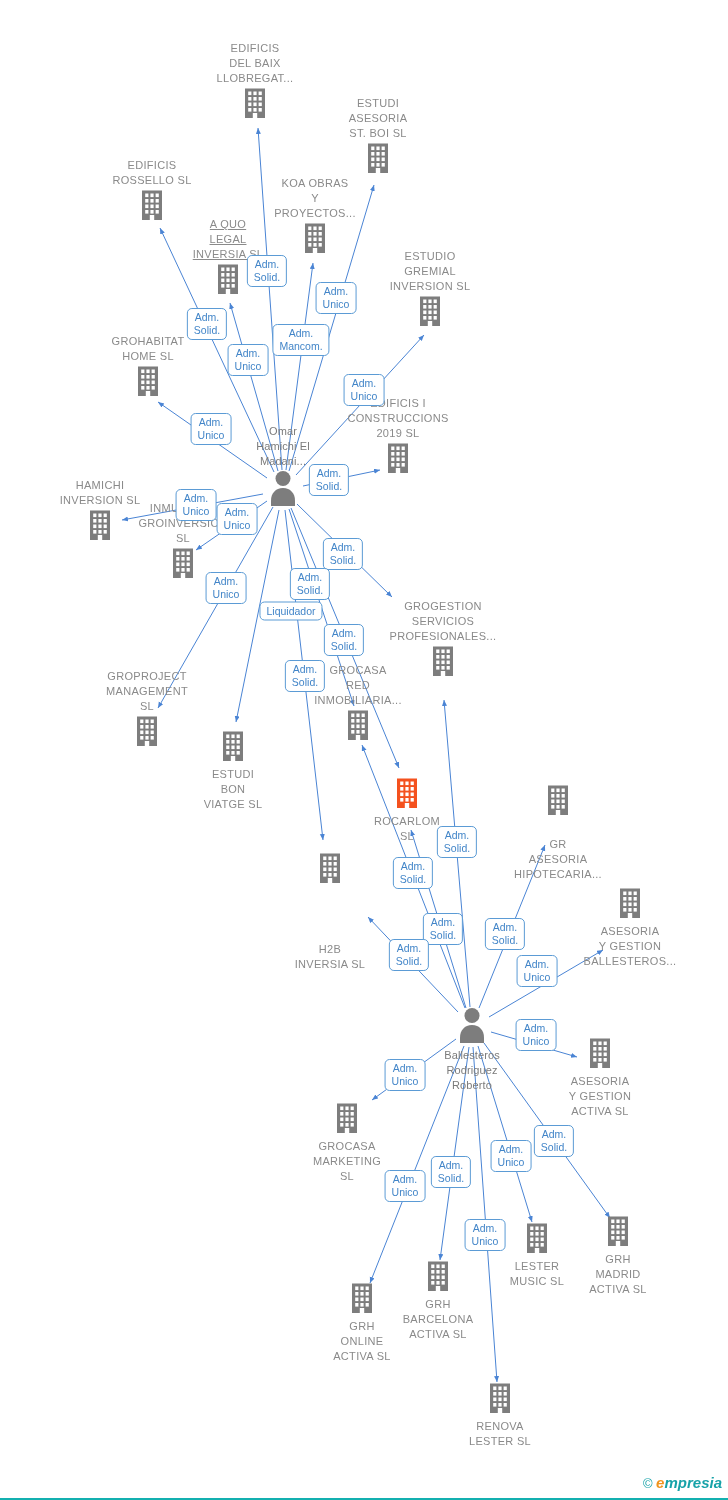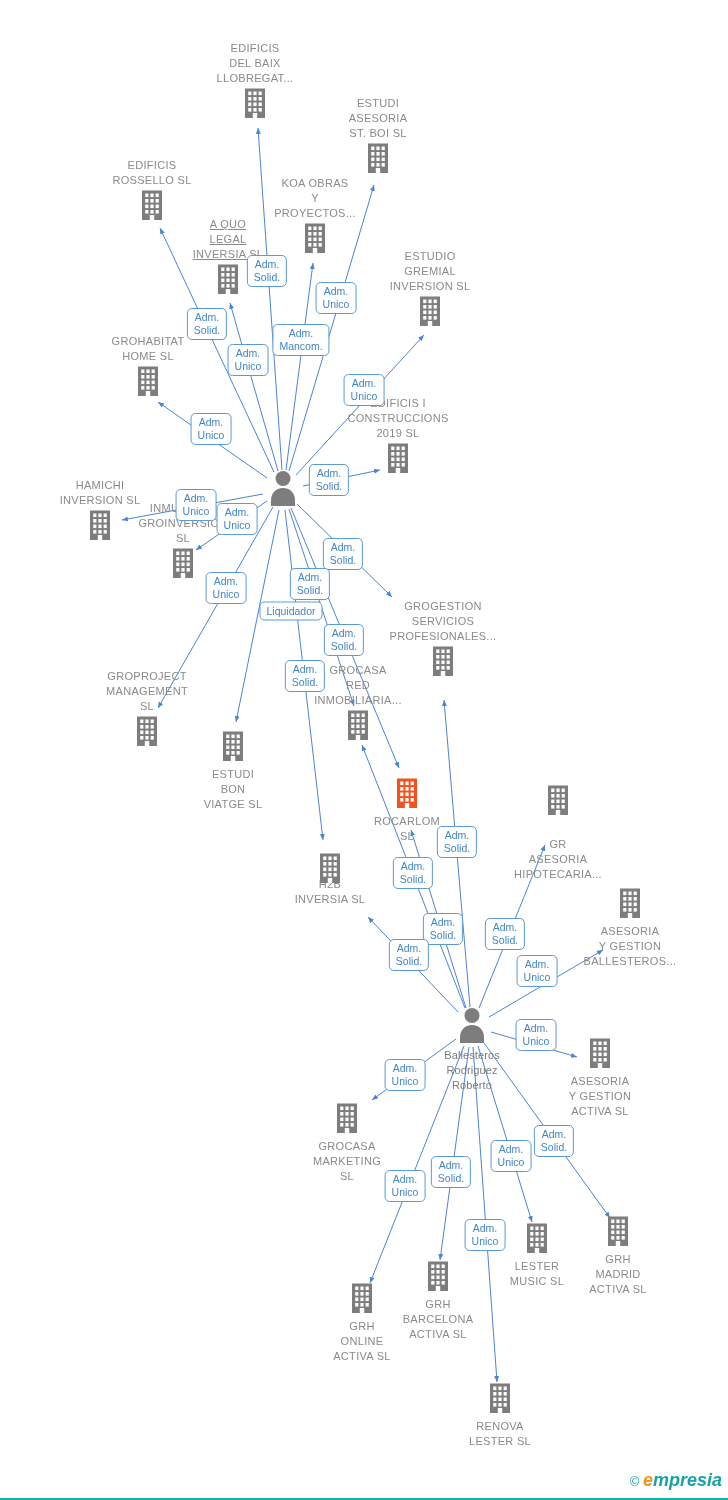--- a/index.html
+++ b/index.html
@@ -24,21 +24,21 @@
     position:absolute; transform:translate(-50%,-50%); z-index:4;
     background:#ffffff; border:1px solid #5b9bd5; border-radius:5px;
     color:#4285c8; font-size:10.5px; line-height:13px;
     padding:2px 6px; text-align:center; white-space:nowrap;
   }
   .badge span { display:block; }
   .watermark {
     position:absolute; right:6px; bottom:9px; z-index:5;
     font-size:13px; color:#17a2a8;
   }
-  .watermark .brand { font-weight:bold; font-style:italic; font-size:18px; }
+  .watermark .brand { font-weight:bold; font-style:italic; font-size:15px; }
   .watermark .brand-e { color:#f0941e; }
   .watermark .brand-rest { color:#17a2a8; }
   .footer-line { position:absolute; left:0; right:0; bottom:0; height:2px; background:#14b0b0; z-index:5; }
 </style>
 </head>
 <body>
 
 <div id="canvas">
   <svg id="edges" width="728" height="1500">
       <defs>
@@ -423,21 +423,21 @@
         <rect x="13.4" y="10" width="3.2" height="3.6" fill="#fff"></rect>
         <rect x="18.6" y="10" width="3.2" height="3.6" fill="#fff"></rect>
         <rect x="8.2" y="15.5" width="3.2" height="3.6" fill="#fff"></rect>
         <rect x="13.4" y="15.5" width="3.2" height="3.6" fill="#fff"></rect>
         <rect x="18.6" y="15.5" width="3.2" height="3.6" fill="#fff"></rect>
         <rect x="8.2" y="21" width="3.2" height="3.6" fill="#fff"></rect>
         <rect x="13.4" y="21" width="3.2" height="3.6" fill="#fff"></rect>
         <rect x="18.6" y="21" width="3.2" height="3.6" fill="#fff"></rect>
         <rect x="12.8" y="26" width="4.4" height="5" fill="#fff"></rect>
       </svg></div>
-    <div class="node-label below" style="left: 330px; top: 877px;">
+    <div class="node-label below" style="left: 330px; top: 942px;">
       <span>H2B</span>
       <span>INVERSIA SL</span>
     </div>
     <div class="icon-node" style="left: 630px; top: 905px;"><svg width="30" height="32" viewBox="0 0 30 32">
         <rect x="5" y="1.5" width="20" height="29.5" fill="#7d7d7d"></rect>
         <rect x="8.2" y="4.5" width="3.2" height="3.6" fill="#fff"></rect>
         <rect x="13.4" y="4.5" width="3.2" height="3.6" fill="#fff"></rect>
         <rect x="18.6" y="4.5" width="3.2" height="3.6" fill="#fff"></rect>
         <rect x="8.2" y="10" width="3.2" height="3.6" fill="#fff"></rect>
         <rect x="13.4" y="10" width="3.2" height="3.6" fill="#fff"></rect>
@@ -597,20 +597,25 @@
         <rect x="12.8" y="26" width="4.4" height="5" fill="#fff"></rect>
       </svg></div>
     <div class="node-label below" style="left: 500px; top: 1419px;">
       <span>RENOVA</span>
       <span>LESTER SL</span>
     </div>
     <div class="icon-node" style="left: 283px; top: 490px;"><svg width="34" height="36" viewBox="0 0 34 36">
         <circle cx="17" cy="8.5" r="7.5" fill="#7d7d7d"></circle>
         <path d="M17 18 C9.5 18 5 23.5 5 30.5 L5 36 L29 36 L29 30.5 C29 23.5 24.5 18 17 18 Z" fill="#7d7d7d"></path>
       </svg></div>
+    <div class="node-label above person-name" style="left: 283px; top: 469px;">
+      <span>Omar</span>
+      <span>Hamichi El</span>
+      <span>Madani...</span>
+    </div>
     <div class="icon-node" style="left: 472px; top: 1027px;"><svg width="34" height="36" viewBox="0 0 34 36">
         <circle cx="17" cy="8.5" r="7.5" fill="#7d7d7d"></circle>
         <path d="M17 18 C9.5 18 5 23.5 5 30.5 L5 36 L29 36 L29 30.5 C29 23.5 24.5 18 17 18 Z" fill="#7d7d7d"></path>
       </svg></div>
     <div class="node-label below person-name" style="left: 472px; top: 1048px;">
       <span>Ballesteros</span>
       <span>Rodriguez</span>
       <span>Roberto</span>
     </div>
     <div class="badge" style="left: 267px; top: 271px;">

